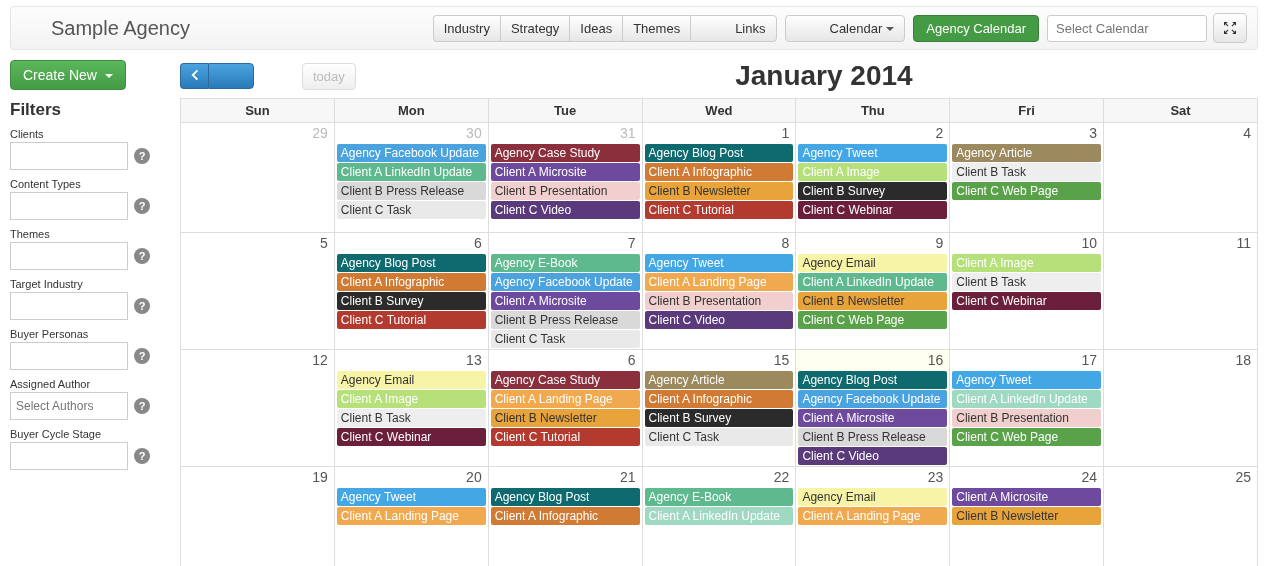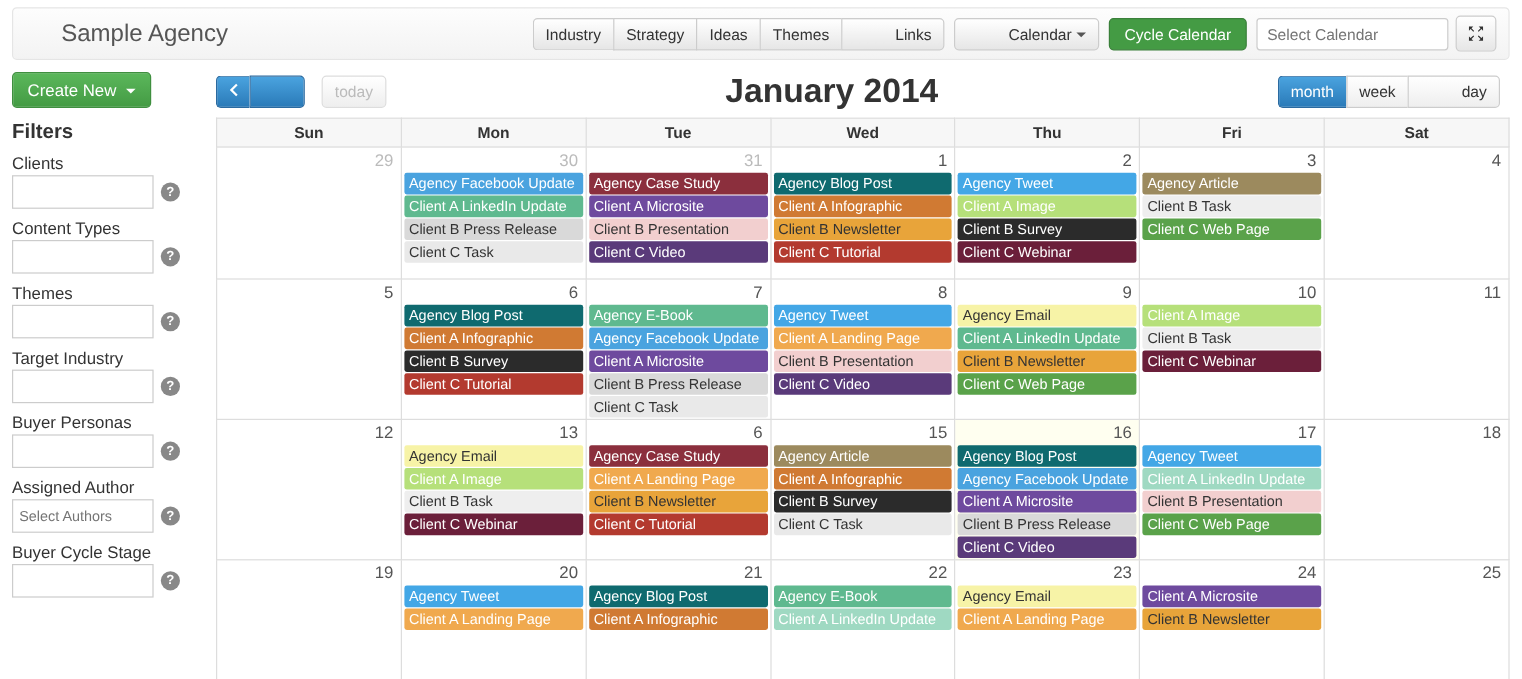--- a/index.html
+++ b/index.html
@@ -15,26 +15,26 @@
 .btn-green{background:linear-gradient(#5bb75b,#449b44);color:#fff;border-color:#3f8f3f;}
 .btn-badge{background:#449b44;color:#fff;border:1px solid #3a803a;border-radius:4px;padding:5px 12px;font-size:13px;display:inline-block;margin-right:8px;}
 .sel-input{border:1px solid #ccc;border-radius:3px;padding:5px 8px;font-size:13px;color:#737373;width:160px;background:#fff;}
 .expand-btn{width:34px;height:30px;display:inline-flex;align-items:center;justify-content:center;margin-left:6px;}
 .caret{display:inline-block;width:0;height:0;border-left:4px solid transparent;border-right:4px solid transparent;border-top:4px solid #555;margin-left:4px;vertical-align:middle;}
 .caret-white{border-top-color:#fff;}
 .layout{display:flex;align-items:flex-start;padding:0 10px;}
 .sidebar{width:170px;flex:0 0 170px;padding-right:10px;}
 .btn-create{padding:6px 12px;font-size:14px;}
 .filters-h{font-size:17px;font-weight:bold;margin:10px 0 6px 0;}
-.flt-label{font-size:14px;margin:8px 0 2px 0;}
+.flt-label{font-size:11px;margin:8px 0 2px 0;}
 .flt-row{display:flex;align-items:center;}
 .flt-input{border:1px solid #ccc;width:118px;height:28px;padding:3px 5px;font-size:12px;background:#fff;}
 .help{width:16px;height:16px;border-radius:50%;background:#888;color:#fff;font-size:11px;font-weight:bold;display:inline-flex;align-items:center;justify-content:center;margin-left:6px;cursor:pointer;}
 .cal-wrap{flex:1;}
-.cal-head{display:flex;align-items:center;margin-bottom:6px;}
+.cal-head{display:flex;align-items:center;margin-bottom:6px;gap:34px;}
 .nav-mini .btn{background:linear-gradient(#4aa3df,#2a7ab8);color:#fff;border-color:#2a6aa0;width:28px;padding:4px 0;font-size:11px;}
 .btn-today{background:linear-gradient(#fff,#eee);color:#bbb;border-color:#ddd;margin-left:6px;}
 .cal-title{flex:1;text-align:center;font-size:28px;font-weight:bold;}
 .view-group .btn{background:linear-gradient(#fff,#eee);}
 .view-group .btn.active{background:linear-gradient(#4aa3df,#2a7ab8);color:#fff;border-color:#2a6aa0;}
 table.cal{width:100%;border-collapse:collapse;table-layout:fixed;border:1px solid #ddd;}
 table.cal th{background:#f7f7f7;border:1px solid #ddd;padding:4px 0;font-weight:bold;font-size:13px;text-align:center;}
 table.cal td{border:1px solid #ddd;vertical-align:top;padding:0;height:110px;}
 .daynum{text-align:right;padding:2px 6px;font-size:14px;color:#555;}
 .daynum.other{color:#bbb;}
@@ -51,21 +51,21 @@
   <div class="btn-group" id="topnav-tabs">
       <span class="btn">Industry</span>
       <span class="btn">Strategy</span>
       <span class="btn">Ideas</span>
       <span class="btn">Themes</span>
       <span class="btn">Links</span>
     </div>
   <div class="btn-group">
     <span class="btn"><span>Calendar</span><span class="caret"></span></span>
   </div>
-  <span class="btn-badge">Cycle Calendar</span>
+  <span class="btn-badge">Agency Calendar</span>
   <input class="sel-input" placeholder="Select Calendar" style="">
   <span class="btn expand-btn">
     <svg class="icon" viewBox="0 0 16 16">
         <path fill="#333" d="M0 0h5L3 2l3 3-1 1-3-3-2 2zM16 0v5l-2-2-3 3-1-1 3-3-2-2zM0 16v-5l2 2 3-3 1 1-3 3 2 2zM16 16h-5l2-2-3-3 1-1 3 3 2-2z"></path>
       </svg>
   </span>
 </div>
 
 <div class="layout">
   <div class="sidebar">
@@ -122,25 +122,20 @@
             </svg>
         </span>
         <span class="btn">
           <svg class="icon" viewBox="0 0 16 16">
               <path fill="#fff" d="M6 2l6 6-6 6-1.5-1.5L9 8 4.5 3.5z"></path>
             </svg>
         </span>
       </div>
       <span class="btn btn-today">today</span>
       <div class="cal-title">January 2014</div>
-      <div class="btn-group view-group" id="view-group">
-          <span class="btn active">month</span>
-          <span class="btn">week</span>
-          <span class="btn">day</span>
-        </div>
     </div>
     <table class="cal">
       <thead>
           <tr id="dow-row">
             <th>Sun</th>
             <th>Mon</th>
             <th>Tue</th>
             <th>Wed</th>
             <th>Thu</th>
             <th>Fri</th>

